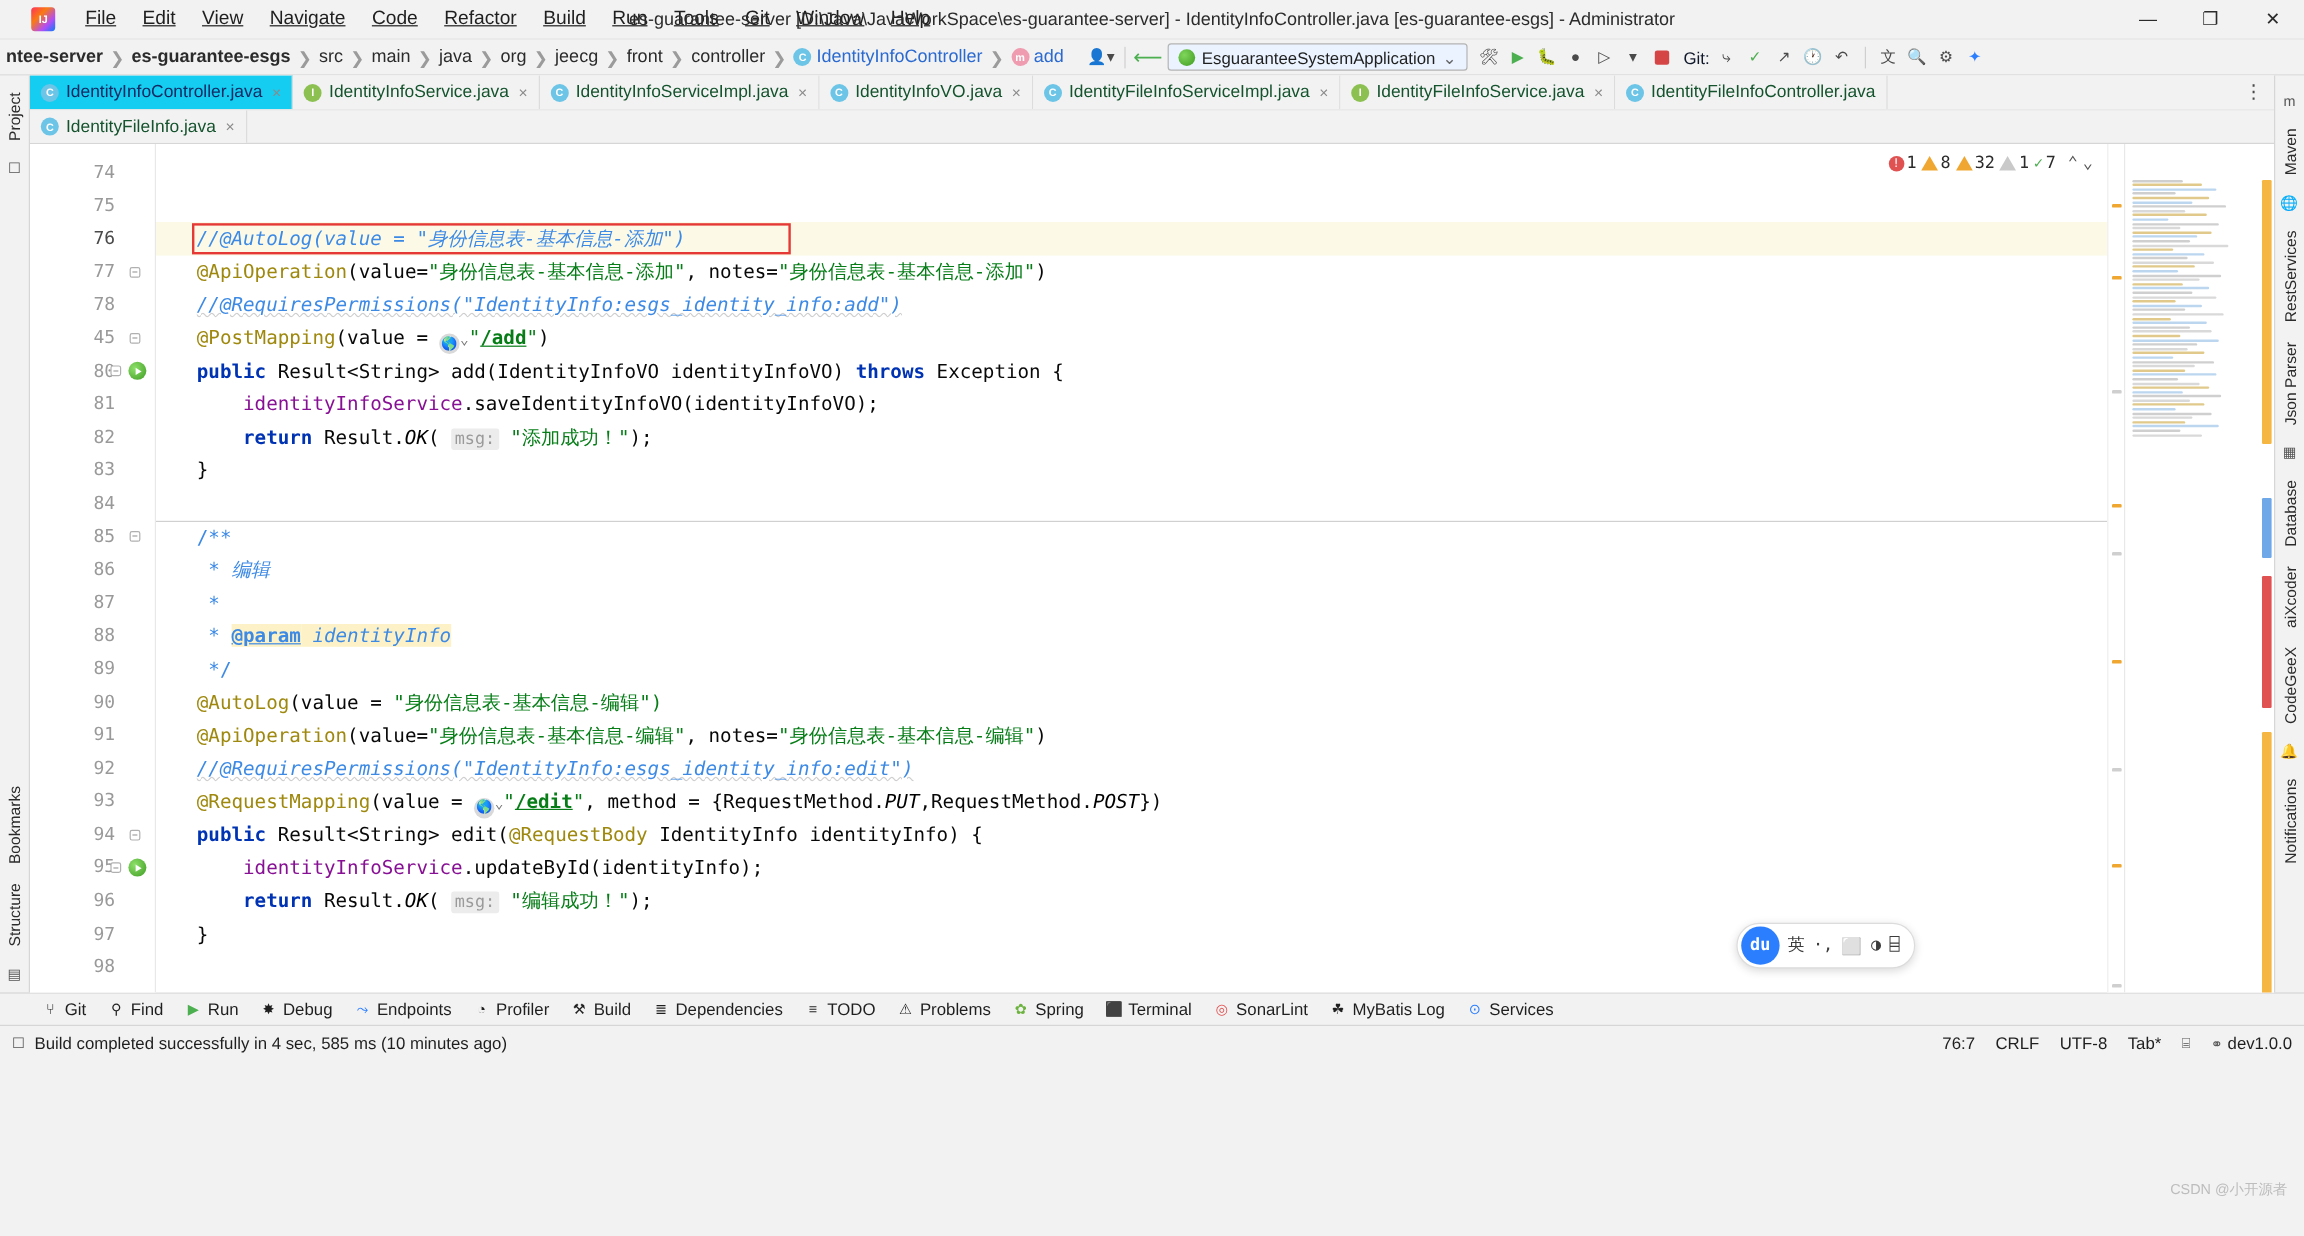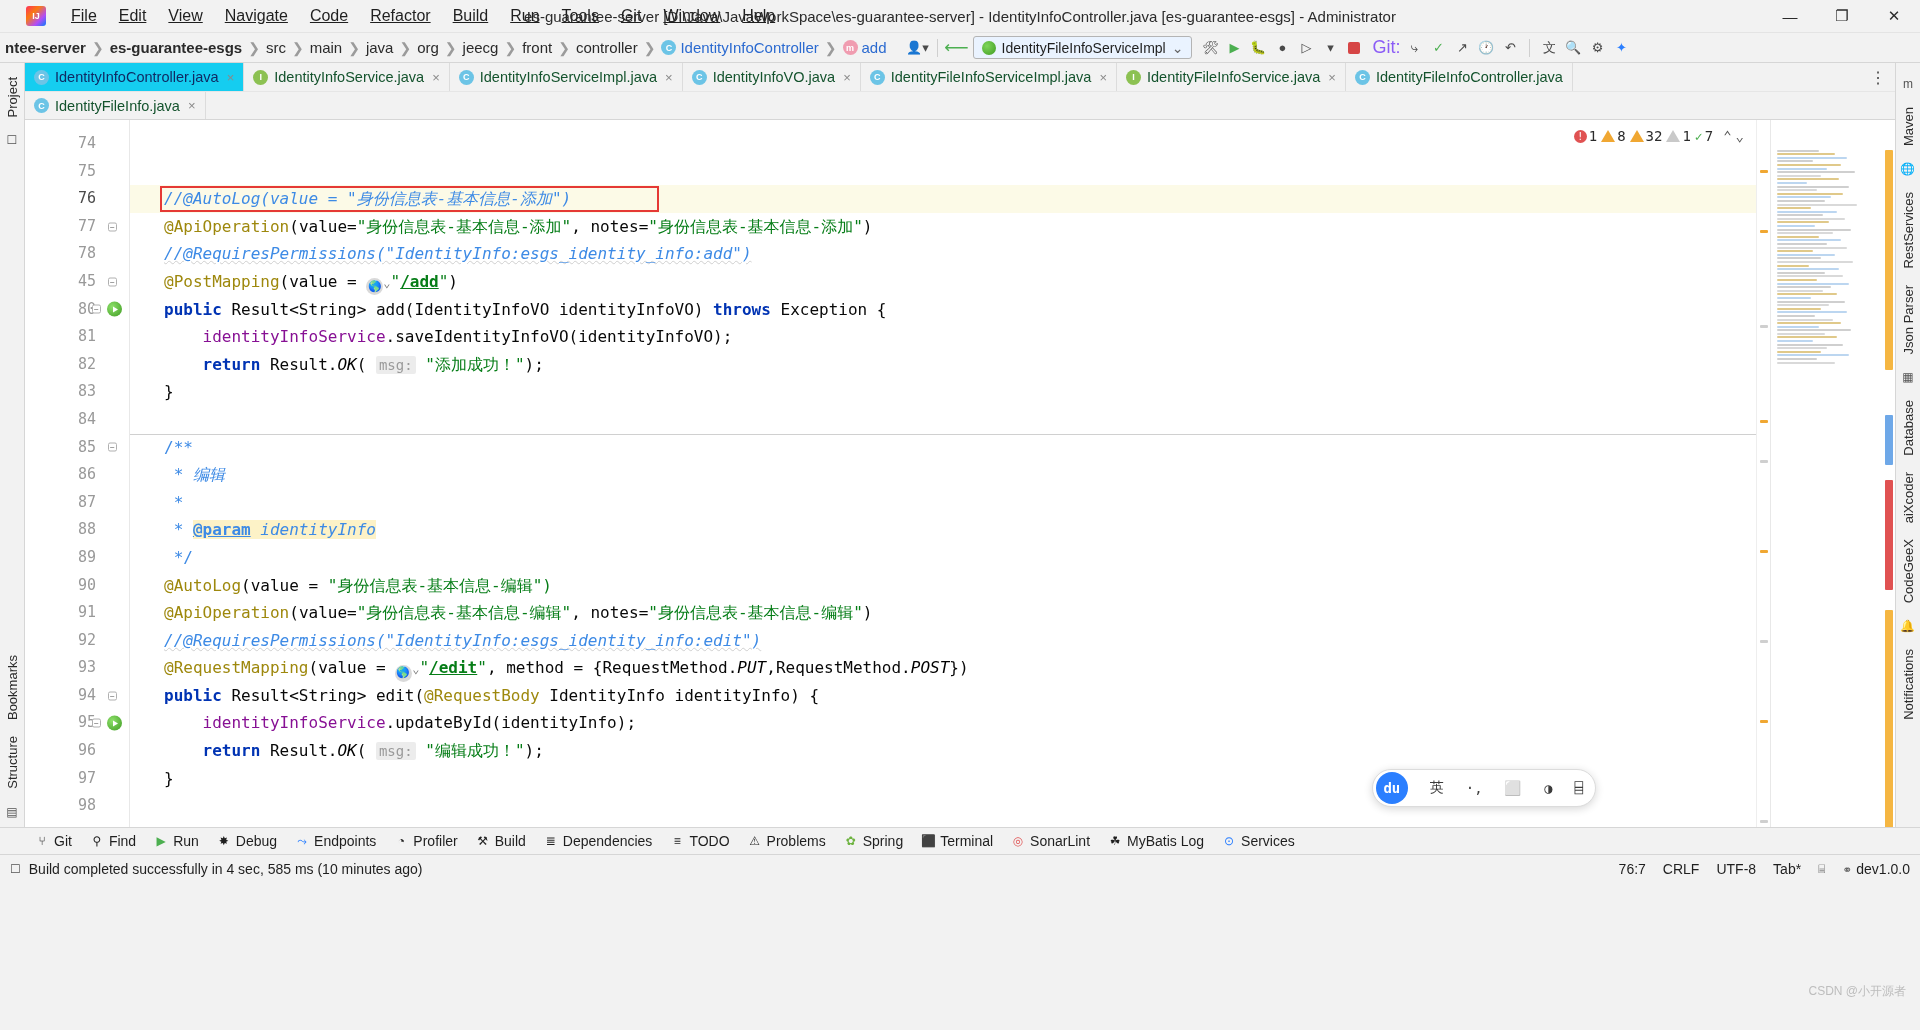--- a/index.html
+++ b/index.html
@@ -73,21 +73,21 @@
   }
   .runcfg {
     display: flex; align-items: center; gap: 6px; height: 23px; padding: 0 8px;
     border: 1px solid #b4b4b4; border-radius: 3px; background: #eaf3ff;
     font-size: 14px; color: #1f1f1f; white-space: nowrap; margin-left: 4px;
   }
   .leaf-ic {
     width: 14px; height: 14px; border-radius: 50%;
     background: radial-gradient(circle at 35% 35%, #7fd65a, #3f9b22); flex: none;
   }
-  .git-label { font-size: 18px; color: #8b5cf6; margin-left: 6px; margin-right: 2px; text-align: right; }
+  .git-label { font-size: 14px; color: #0f172a; margin-left: 6px; margin-right: 2px; text-align: right; }
   .play-green { color: #4caf50; font-size: 13px; }
   .stop-red {
     width: 12px; height: 12px; background: #d64545; border-radius: 2px;
   }
 
   
   .main { flex: 1; display: flex; min-height: 0; }
 
   
   .leftstrip {
@@ -243,21 +243,21 @@
   .markcol {
     width: 14px; background: #fff; flex: none; position: relative; border-left: 1px solid #eee;
   }
   .mk { position: absolute; left: 3px; width: 8px; height: 3px; border-radius: 1px; }
 
   
   .ime {
     position: absolute; right: 160px; bottom: 20px; height: 38px;
     background: #fff; border: 1px solid #dcdcdc; border-radius: 19px;
     box-shadow: 0 2px 8px rgba(0,0,0,.16); display: flex; align-items: center;
-    gap: 22px; padding: 0 12px 0 3px; z-index: 20;
+    gap: 7px; padding: 0 12px 0 3px; z-index: 20;
   }
   .ime-logo {
     width: 32px; height: 32px; border-radius: 50%; background: #2b7fff; color: #fff;
     display: flex; align-items: center; justify-content: center; font-size: 14px;
     font-weight: bold; flex: none;
   }
   .ime-it { font-size: 14px; color: #3c3c3c; display: flex; align-items: center; }
 
   
   .toolrow {
@@ -342,21 +342,21 @@
         <span style="color:#2b6ad0">add</span>
       </span>
     </div>
 
     <div class="tb-icon" style="margin-left:14px">👤▾</div>
     <div class="tb-sep"></div>
     <div class="tb-icon" style="color:#4caf50;font-size:17px">⟵</div>
 
     <div class="runcfg">
       <span class="leaf-ic"></span>
-      <span>IdentityFileInfoServiceImpl</span>
+      <span>EsguaranteeSystemApplication</span>
       <span style="color:#666">⌄</span>
     </div>
 
     <div class="tb-icon" style="margin-left:6px">🛠</div>
     <div class="tb-icon">
         <span class="play-green">▶</span>
       </div>
     <div class="tb-icon">🐛</div>
     <div class="tb-icon">●</div>
     <div class="tb-icon">▷</div>

